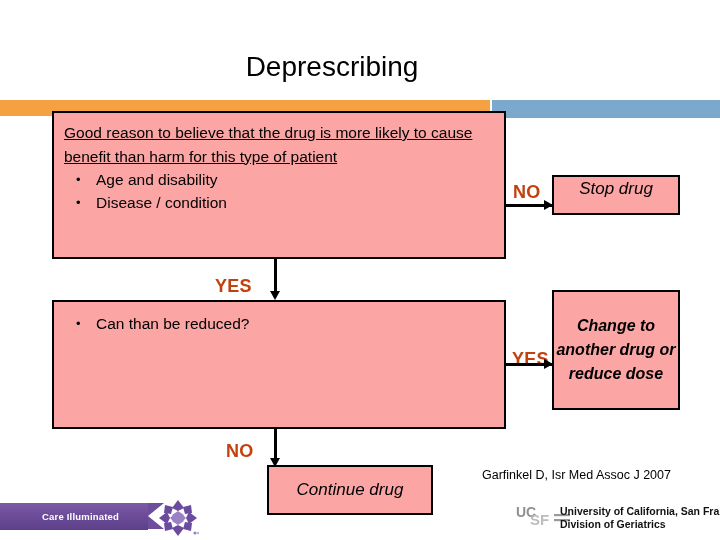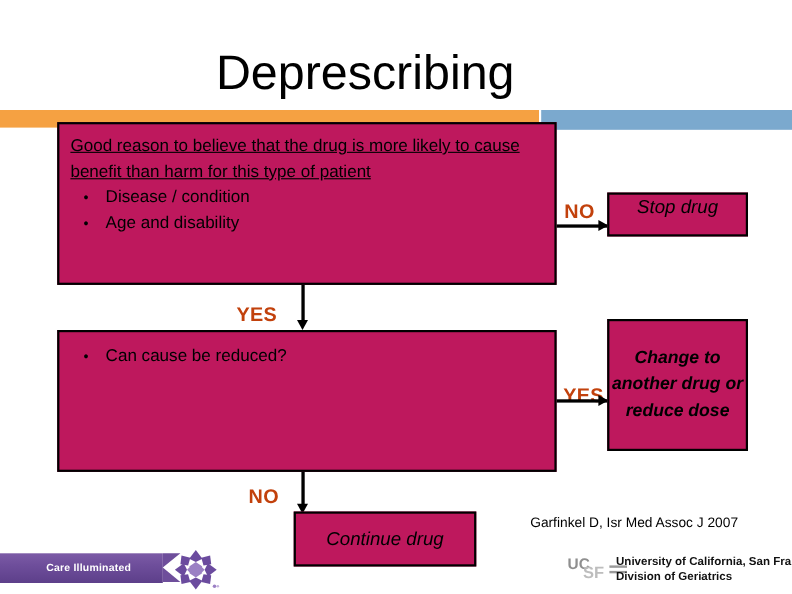--- a/index.html
+++ b/index.html
@@ -16,21 +16,21 @@
     color: #000000;
   }
 
   
   .slide-title {
     position: absolute;
     left: 0;
     top: 44px;
     width: 664px;
     text-align: center;
-    font-size: 44px;
+    font-size: 28px;
     font-weight: 400;
     line-height: 46px;
     letter-spacing: 0px;
     color: #000000;
     white-space: nowrap;
   }
 
   
   .accent-orange {
     position: absolute;
@@ -47,21 +47,21 @@
     width: 228px;
     height: 18px;
     background: #7ba9ce;
   }
 
   
   .fc-box {
     position: absolute;
     box-sizing: border-box;
     border: 2px solid #000000;
-    background: #be185d;
+    background: #fca5a5;
   }
 
   #box-criteria {
     left: 52px;
     top: 111px;
     width: 454px;
     height: 148px;
     padding: 8px 10px 0 10px;
   }
   #box-questions {
@@ -261,44 +261,44 @@
 
 <div class="slide-title">Deprescribing</div>
 
 <div class="accent-orange"></div>
 <div class="accent-blue"></div>
 
 <div class="fc-box" id="box-criteria">
   <span class="crit-head">Good reason to believe that the drug is more likely to cause benefit than harm for this type of patient</span>
   <ul class="bullet-list">
     <li>
-      <span>Disease / condition</span>
+      <span>Age and disability</span>
     </li>
     <li>
-      <span>Age and disability</span>
+      <span>Disease / condition</span>
     </li>
   </ul>
 </div>
 
 <div class="branch-label" id="label-no-stop">NO</div>
 <div class="arrow-line" id="arrow-no-stop-line"></div>
 <div class="arrow-head-right" id="arrow-no-stop-head"></div>
 
 <div class="fc-box" id="box-stop-drug">
   <span class="emph-box-text">Stop drug</span>
 </div>
 
 <div class="branch-label" id="label-yes-down">YES</div>
 <div class="arrow-line" id="arrow-yes-down-line"></div>
 <div class="arrow-head-down" id="arrow-yes-down-head"></div>
 
 <div class="fc-box" id="box-questions">
   <ul class="bullet-list">
     <li>
-      <span>Can cause be reduced?</span>
+      <span>Can than be reduced?</span>
     </li>
   </ul>
 </div>
 
 <div class="branch-label" id="label-yes-change">YES</div>
 <div class="arrow-line" id="arrow-yes-change-line"></div>
 <div class="arrow-head-right" id="arrow-yes-change-head"></div>
 
 <div class="fc-box" id="box-change-drug">
   <span class="emph-box-text">Change to another drug or reduce dose</span>

